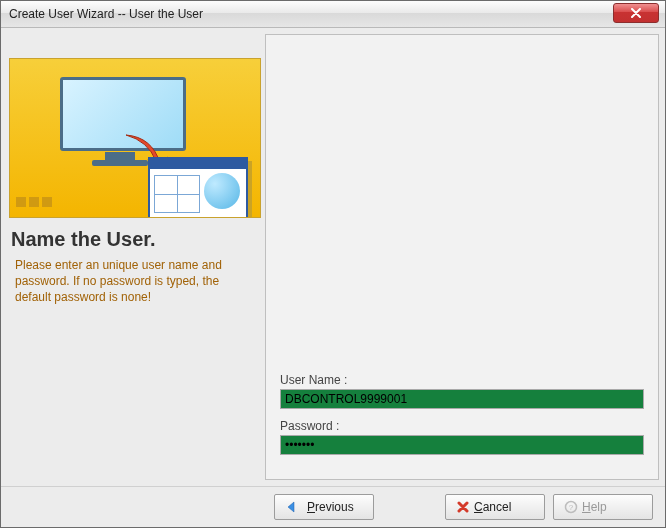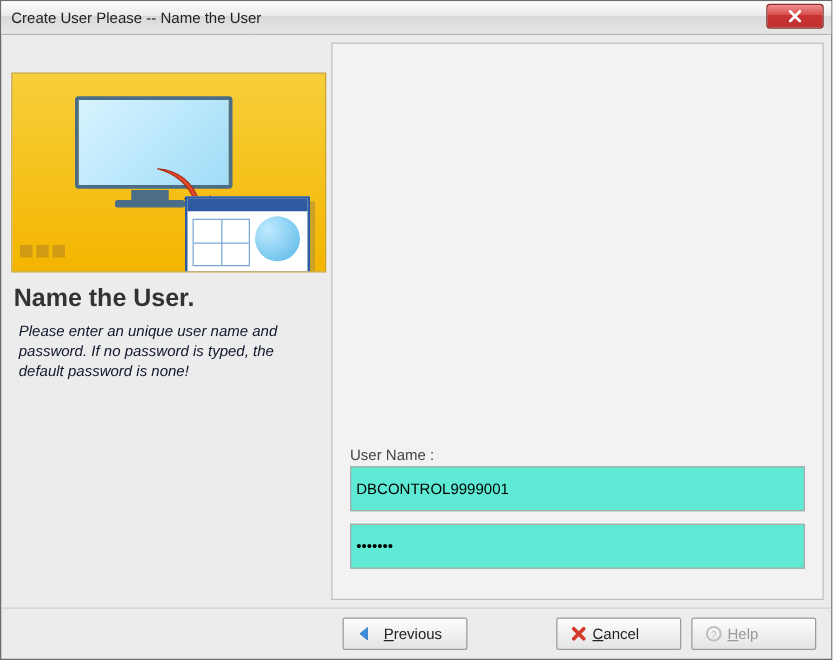--- a/index.html
+++ b/index.html
@@ -23,42 +23,42 @@
   .arrow svg{width:60px;height:60px;}
   .sheet{position:absolute;left:138px;top:98px;width:96px;height:58px;background:#fff;border:2px solid #2e5aa0;box-shadow:4px 4px 0 #caa326;}
   .sheet .tb{height:10px;background:#2e5aa0;margin-bottom:3px;}
   .sheet .grid{position:absolute;left:4px;top:16px;width:44px;height:36px;background:#fff;border:1px solid #7ba7d6;}
   .sheet .grid:before{content:"";position:absolute;left:0;right:0;top:50%;border-top:1px solid #7ba7d6;}
   .sheet .grid:after{content:"";position:absolute;top:0;bottom:0;left:50%;border-left:1px solid #7ba7d6;}
   .sheet .orb{position:absolute;right:6px;top:14px;width:36px;height:36px;border-radius:50%;background:radial-gradient(circle at 30% 30%,#bfeaff,#56b6e6);}
   .squares{position:absolute;left:6px;bottom:8px;}
   .squares span{display:inline-block;width:10px;height:10px;background:#d09a12;margin-right:3px;}
   .step-title{font-size:20px;font-weight:bold;color:#333;margin:10px 0 6px 2px;}
-  .step-desc{font-size:12px;color:#0f172a;line-height:1.35;padding:0 2px 0 6px;font-style:italic;}
+  .step-desc{font-size:12px;color:#a16207;line-height:1.35;padding:0 2px 0 6px;}
   .main{flex:1;border:1px solid #bfbfbf;background:#f2f2f2;position:relative;}
   .form{position:absolute;left:14px;right:14px;bottom:14px;}
   .field{margin-bottom:10px;}
   .lbl{color:#444;font-size:12px;margin-bottom:2px;}
-  .txt{width:100%;box-sizing:border-box;height:20px;border:1px solid #a9a9a9;background:#5eead4;font-size:12px;font-family:inherit;padding:17px 4px;}
+  .txt{width:100%;box-sizing:border-box;height:20px;border:1px solid #a9a9a9;background:#15803d;font-size:12px;font-family:inherit;padding:1px 4px;}
   
   .btnrow{height:40px;border-top:1px solid #d0d0d0;display:flex;align-items:center;padding:0 12px 0 0;}
   .spacer-left{width:265px;}
   .btn{height:24px;min-width:78px;border:1px solid #9c9c9c;border-radius:2px;background:linear-gradient(to bottom,#fdfdfd,#e4e4e4);display:inline-flex;align-items:center;gap:4px;font-size:12px;color:#222;padding:0 10px;margin-left:8px;cursor:default;}
   .btn.disabled{color:#9a9a9a;}
   .btn .u{text-decoration:underline;}
   .grow{flex:1;}
   .ico{width:14px;height:14px;display:inline-flex;align-items:center;justify-content:center;}
 </style>
 </head>
 <body>
 
 <div class="window">
 
   <div class="titlebar">
-    <span class="title">Create User Please -- Name the User</span>
+    <span class="title">Create User Wizard -- User the User</span>
     <div class="close-btn">
       <span class="ico">
         <svg viewBox="0 0 10 10">
             <path d="M1 1 L9 9 M9 1 L1 9" stroke="#fff" stroke-width="2" stroke-linecap="round"></path>
           </svg>
       </span>
     </div>
   </div>
 
   <div class="body">
@@ -87,20 +87,21 @@
         <div class="step-desc">Please enter an unique user name and password. If no password is typed, the default password is none!</div>
       </div>
 
       <div class="main">
         <div class="form">
           <div class="field">
             <div class="lbl">User Name :</div>
             <input type="text" class="txt" value="DBCONTROL9999001" style="">
           </div>
           <div class="field">
+            <div class="lbl">Password :</div>
             <input type="text" class="txt" value="•••••••" style="">
           </div>
         </div>
       </div>
 
     </div>
 
     <div class="btnrow">
       <div class="spacer-left"></div>
       <div class="btn">

